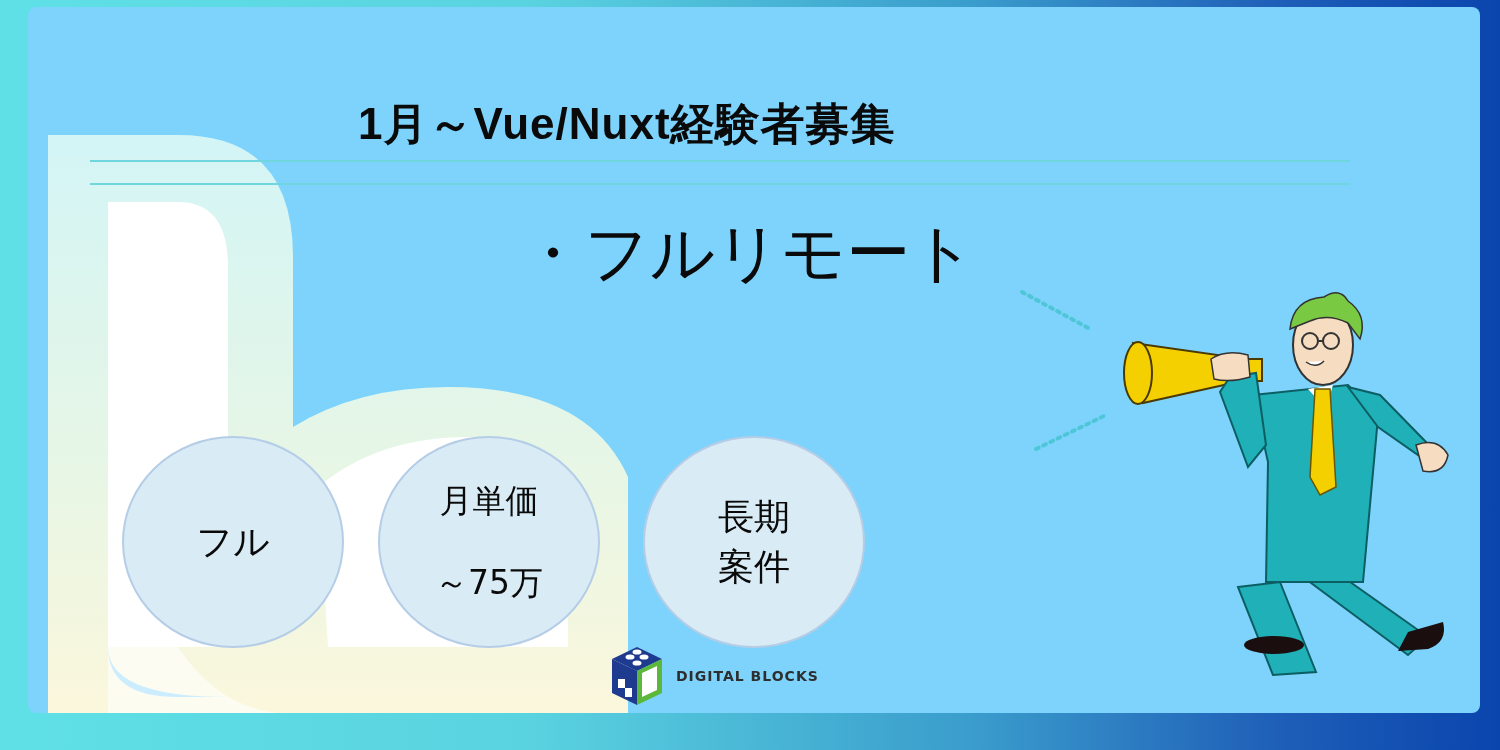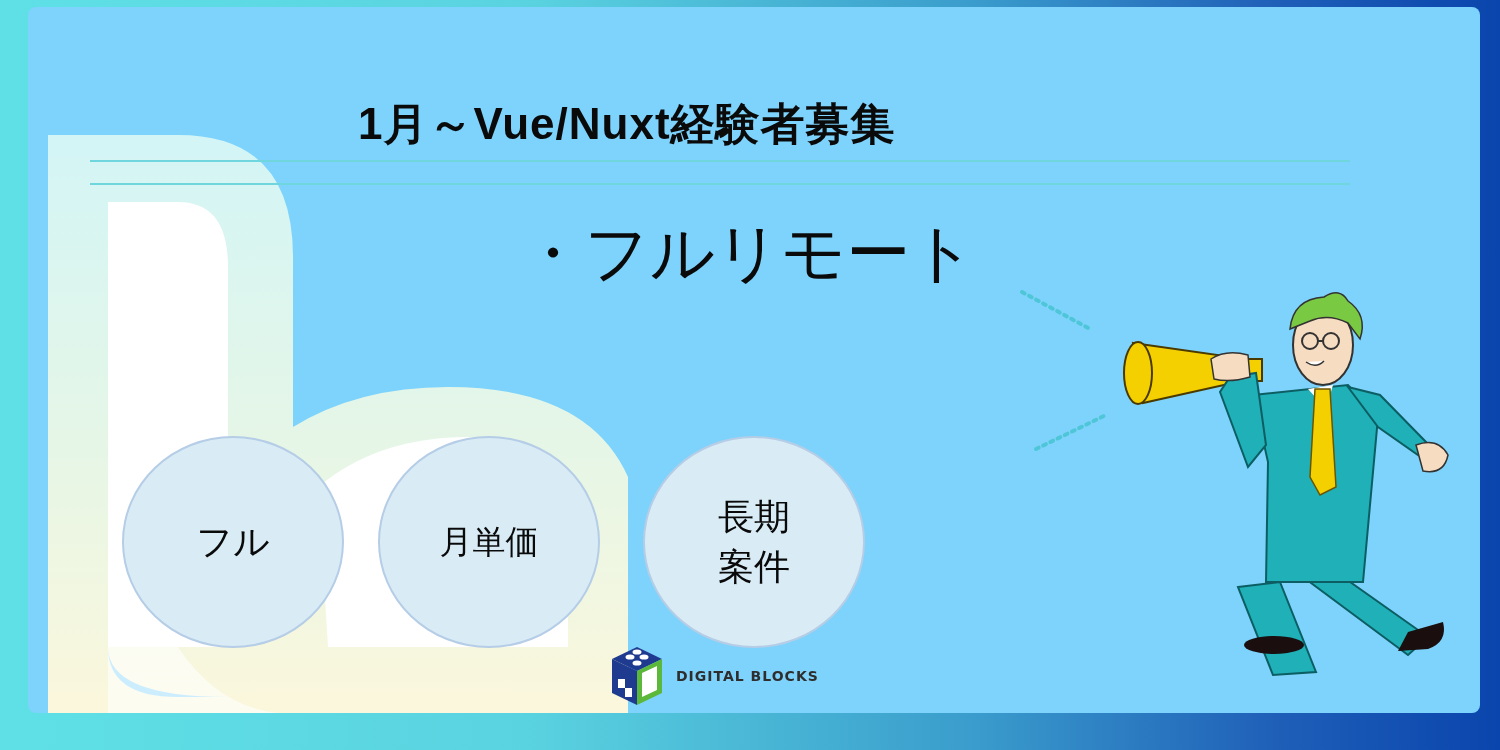--- a/index.html
+++ b/index.html
@@ -112,20 +112,21 @@
 
   <div class="bullets">
     <div>・フルリモート</div>
   </div>
 
   <div class="bubble b1">
     <span>フル</span>
   </div>
   <div class="bubble b2">
     <span>月単価</span>
+    <span>～75万</span>
   </div>
   <div class="bubble b3">
     <span>長期</span>
     <span>案件</span>
   </div>
 
   <div class="logo">
     <svg width="58" height="62" viewBox="0 0 58 62">
       <polygon points="29,2 54,14 29,26 4,14" fill="#1f3b8f"></polygon>
       <polygon points="4,14 29,26 29,60 4,48" fill="#1f3b8f"></polygon>

